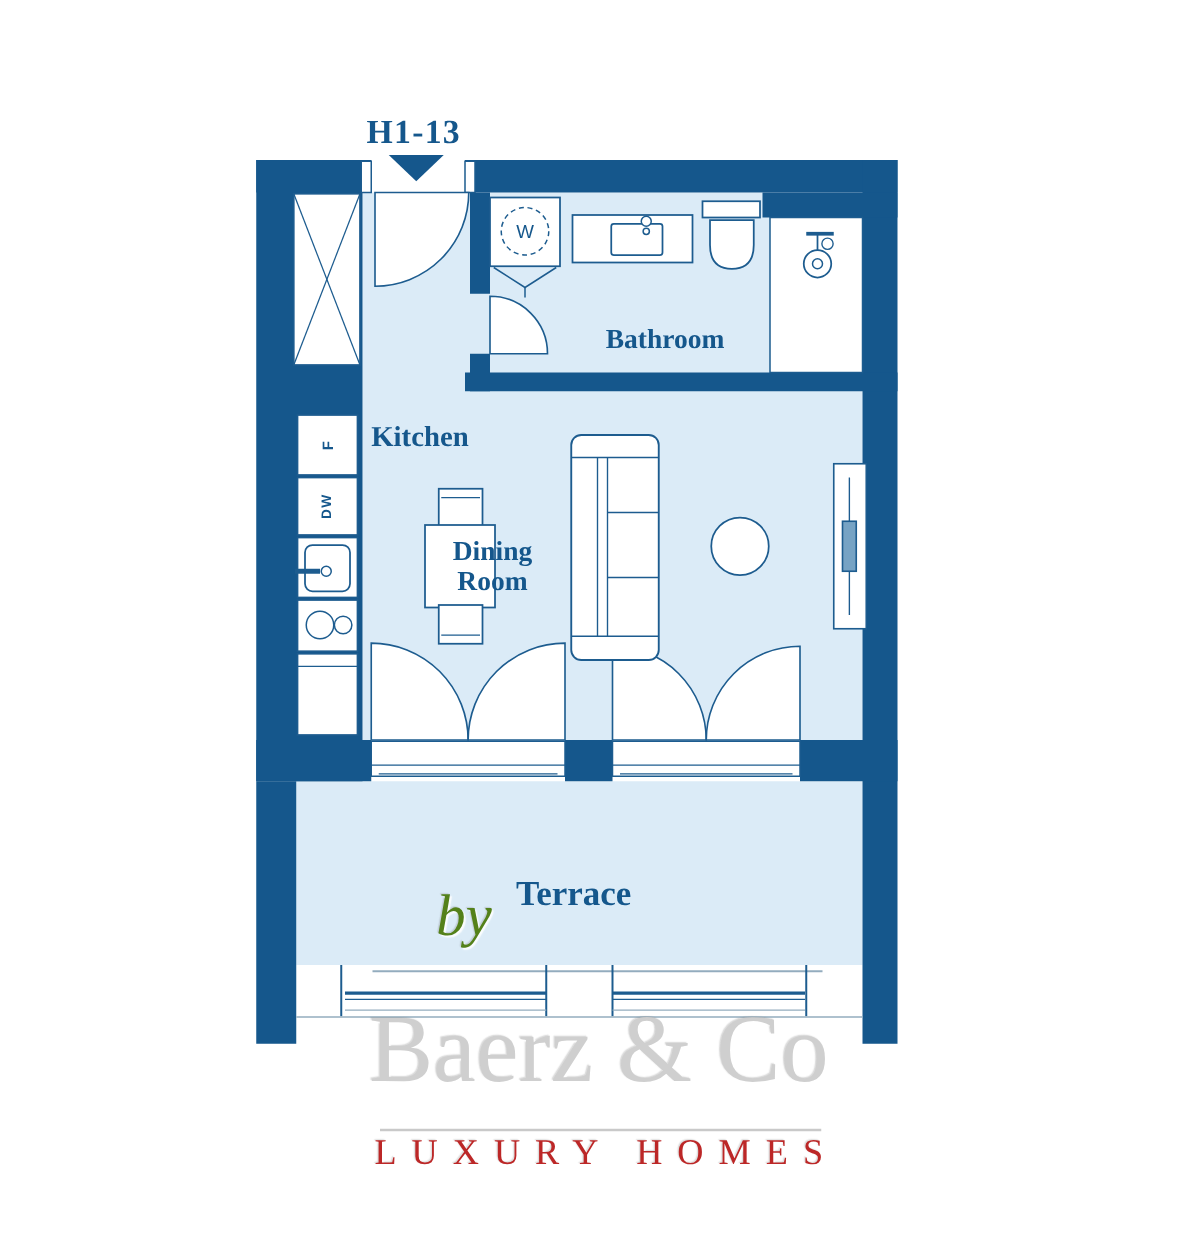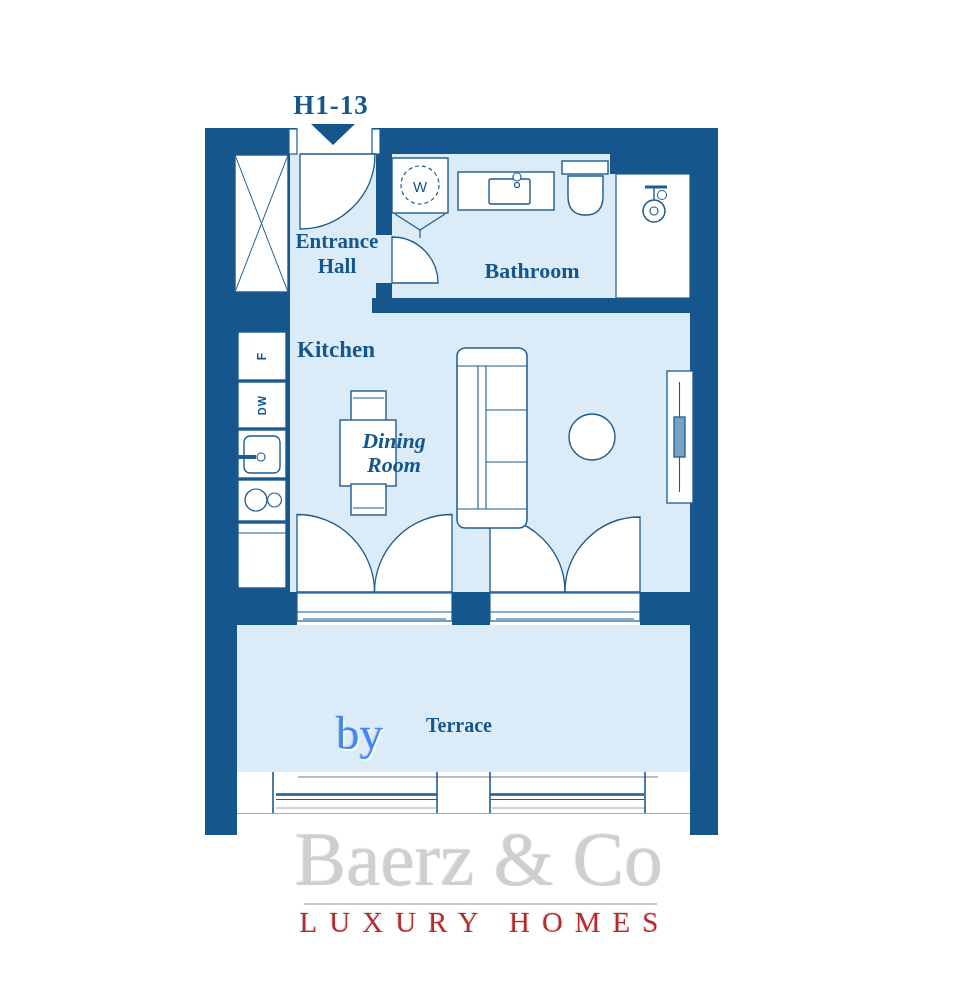--- a/index.html
+++ b/index.html
@@ -155,33 +155,32 @@
       <line x1="490" y1="794.5" x2="644" y2="794.5" stroke-width="2.6"></line>
       <line x1="490" y1="799.5" x2="644" y2="799.5" stroke-width="1.1"></line>
       <line x1="276" y1="808" x2="437" y2="808" stroke="var(--rail)" stroke-width="1"></line>
       <line x1="490" y1="808" x2="644" y2="808" stroke="var(--rail)" stroke-width="1"></line>
       <line x1="237" y1="813.5" x2="690" y2="813.5" stroke="var(--rail)" stroke-width="1.2"></line>
     </g>
   </svg>
 
   <div class="lbl" style="left:331px;top:90px;transform:translateX(-50%);font-size:27px;letter-spacing:1px;">H1-13</div>
 
-  <div class="lbl" style="left:337px;top:229px;transform:translateX(-50%);width:100px;font-size:21px;">Entrance Hall</div>
 
   <div class="lbl" style="left:532px;top:242px;transform:translateX(-50%);font-size:22px;margin-top:16px;">Bathroom</div>
 
   <div class="lbl left" style="left:297px;top:336px;font-size:23px;">Kitchen</div>
 
-  <div class="lbl" style="left:394px;top:429px;transform:translateX(-50%);width:80px;font-size:22px;line-height:1.08;font-style:italic;">Dining Room</div>
+  <div class="lbl" style="left:394px;top:429px;transform:translateX(-50%);width:80px;font-size:22px;line-height:1.08;">Dining Room</div>
 
 
-  <div class="lbl" style="left:459px;top:714px;transform:translateX(-50%);font-size:20px;">Terrace</div>
+  <div class="lbl" style="left:459px;top:699px;transform:translateX(-50%);font-size:28px;">Terrace</div>
 
   <div class="appl" style="left:262px;top:356px;transform:translate(-50%,-50%) rotate(-90deg);font-size:12px;letter-spacing:1px;">F</div>
   <div class="appl" style="left:262px;top:405px;transform:translate(-50%,-50%) rotate(-90deg);font-size:11px;letter-spacing:1px;">DW</div>
   <div class="appl" style="left:420px;top:186px;transform:translate(-50%,-50%);font-size:15px;font-weight:400;">W</div>
 
-  <div class="wm" style="left:336px;top:706px;font-size:47px;color:#3b82f6;">by</div>
-  <div class="wm" style="left:479px;top:795px;transform:translateX(-50%);font-size:77px;color:#cdcdcd;margin-top:20px;">Baerz &amp; Co</div>
+  <div class="wm" style="left:349px;top:706px;font-size:47px;color:#4d7c0f;font-style:italic;">by</div>
+  <div class="wm" style="left:479px;top:795px;transform:translateX(-50%);font-size:77px;color:#cdcdcd;">Baerz &amp; Co</div>
   <div id="wm-line" style="left:304px;top:903px;width:353px;height:2px;"></div>
   <div class="wm" style="left:485px;top:906px;transform:translateX(-50%);font-size:29px;letter-spacing:12px;color:#b91c1c;">LUXURY HOMES</div>
 
 </div>
 
 </body></html>

